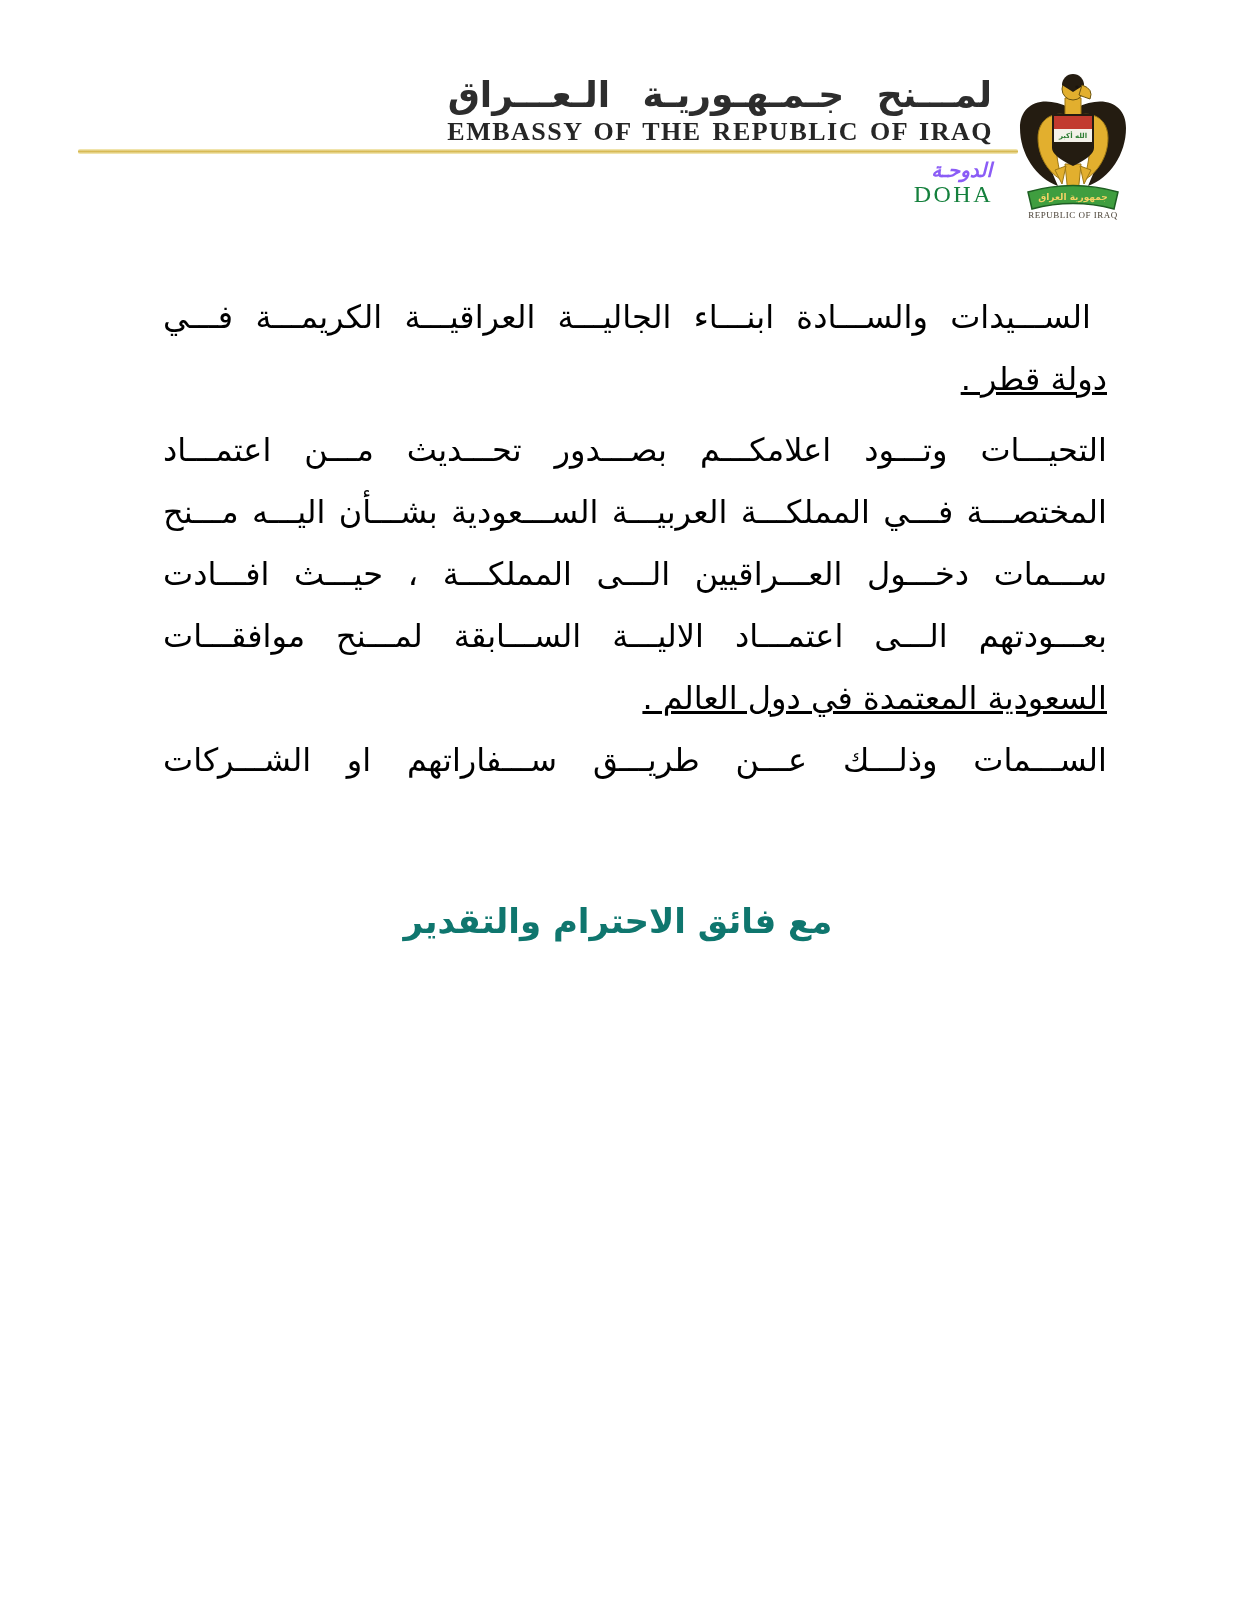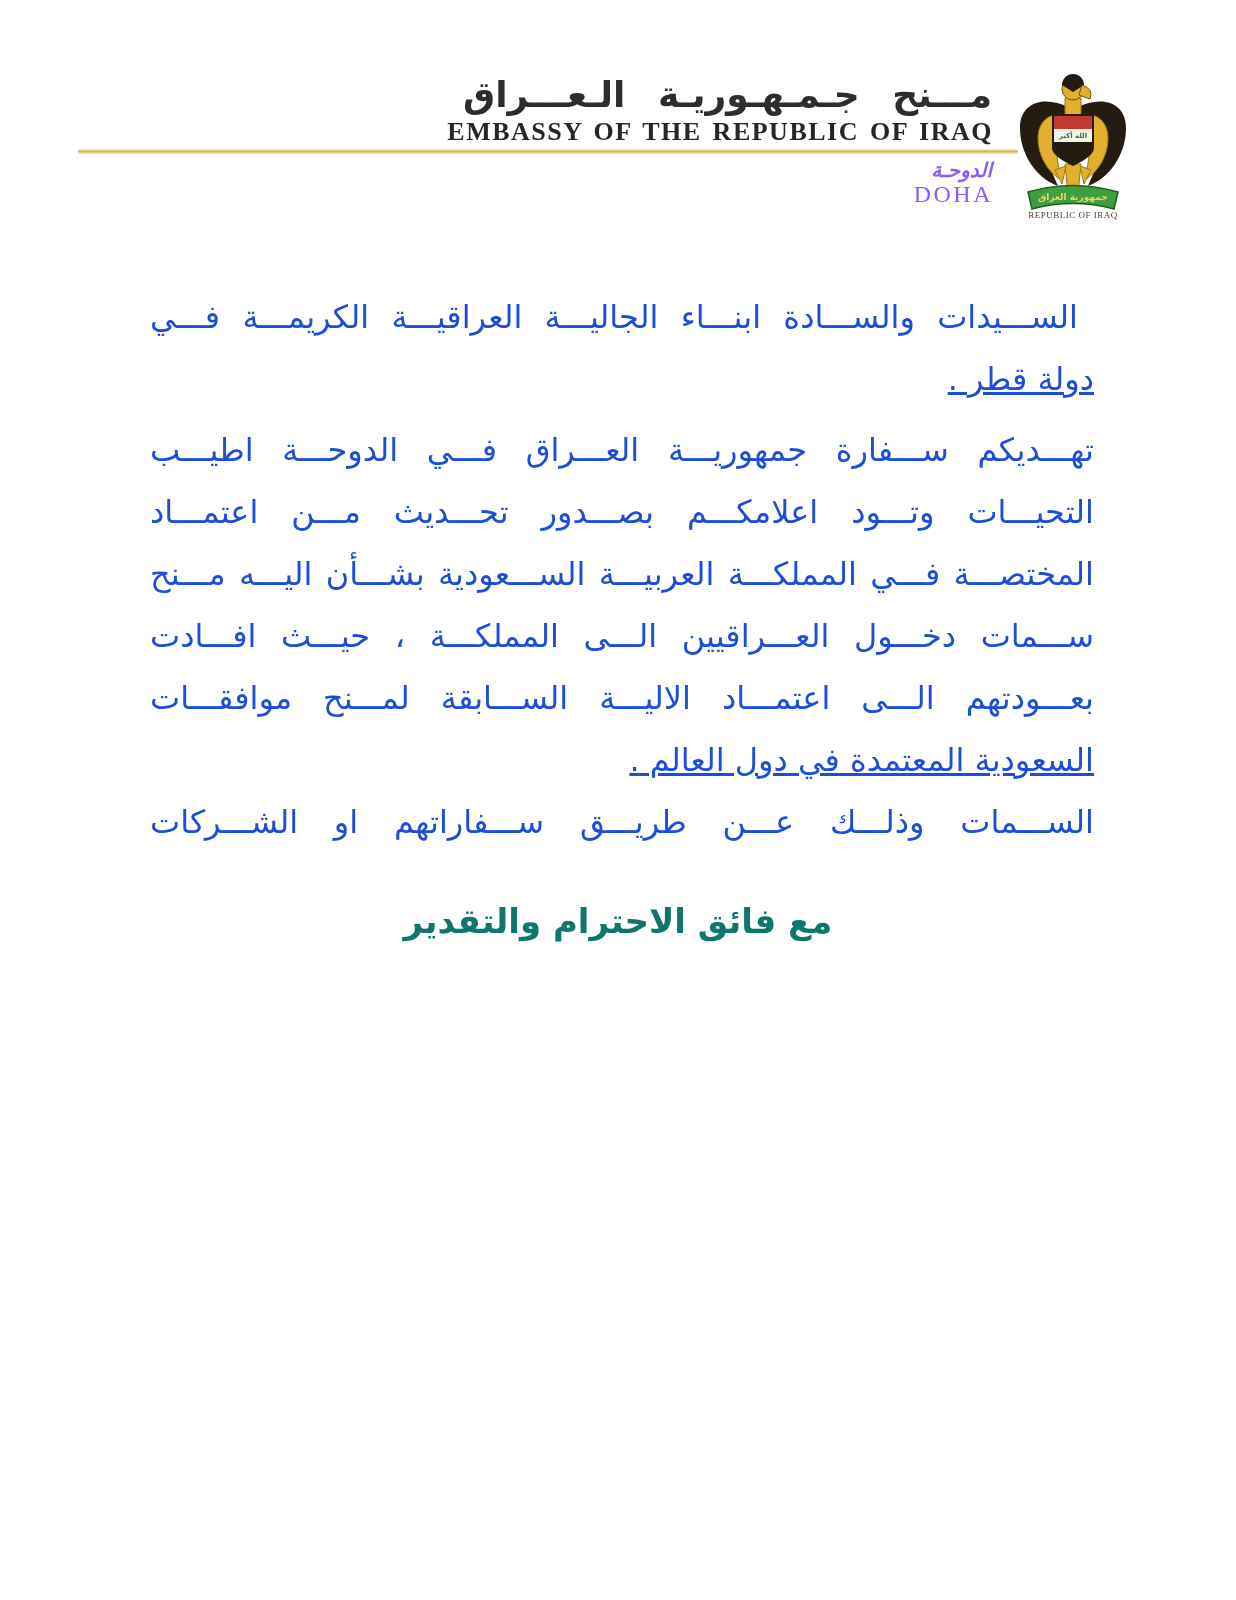--- a/index.html
+++ b/index.html
@@ -29,63 +29,63 @@
     border-radius:2px;
   }
   .city-ar{
     position:absolute;top:158px;right:244px;
     direction:rtl;
     font-size:20px;font-weight:bold;color:#8b5cf6;font-style:italic;
   }
   .city-en{
     position:absolute;top:181px;right:243px;
     font-family:"Liberation Serif",serif;
-    font-size:24px;color:#8b5cf6;letter-spacing:2.5px;
+    font-size:24px;color:#15803d;letter-spacing:2.5px;
   }
   .emblem{position:absolute;top:72px;left:1012px;width:122px;height:148px;}
   .emblem svg{display:block;}
   .emblem text{font-family:"DejaVu Sans",sans-serif;}
   .emblem .caption{font-family:"Liberation Serif",serif;letter-spacing:.5px;}
   
   .doc-title{
     position:absolute;top:219px;left:0;width:100%;
     text-align:center;direction:rtl;
     font-size:40px;font-weight:bold;color:#0f0f0f;
     margin:0;
   }
   .doc-title span{
     display:inline-block;
     border-bottom:5px solid #0f0f0f;
     padding:0 8px 3px 8px;
   }
   .body-text{
-    position:absolute;top:286px;right:142px;width:944px;
+    position:absolute;top:286px;right:129px;width:944px;
     direction:rtl;
-    color:#1d4ed8;font-size:32px;
+    color:#000000;font-size:32px;
   }
   .bline{
     height:62px;line-height:62px;
     text-align:justify;text-align-last:justify;
     overflow:hidden;white-space:normal;
   }
   .bline.last{text-align:right;text-align-last:right;text-decoration:underline;}
   .para2{margin-top:9px;}
   .indent{text-indent:16px;}
   .closing{
     position:absolute;top:901px;left:0;width:100%;
     text-align:center;direction:rtl;
     font-size:34px;font-weight:bold;color:#0f766e;
   }
 </style>
 </head>
 <body>
 
 <div class="page">
 
-  <div class="logo-ar">مـــنح جـمـهـوريـة الـعـــراق</div>
+  <div class="logo-ar">لمـــنح جـمـهـوريـة الـعـــراق</div>
   <div class="logo-en">EMBASSY OF THE REPUBLIC OF IRAQ</div>
   <div class="gold-rule"></div>
   <div class="city-ar">الدوحـة</div>
   <div class="city-en">DOHA</div>
 
   <div class="emblem">
     <svg viewBox="0 0 122 148" width="122" height="148" aria-hidden="true">
 
       <path d="M58 36 C30 22 8 32 8 56 C8 82 24 106 46 114 C40 100 34 88 34 72 C34 52 44 42 58 44 Z" fill="#241c11"></path>
       <path d="M64 36 C92 22 114 32 114 56 C114 82 98 106 76 114 C82 100 88 88 88 72 C88 52 78 42 64 44 Z" fill="#241c11"></path>
@@ -116,21 +116,20 @@
     </svg>
   </div>
 
 
   <div class="body-text">
     <div class="para1">
       <div class="bline indent">الســـيدات والســـادة ابنـــاء الجاليـــة العراقيـــة الكريمـــة فـــي</div>
       <div class="bline last">دولة قطر .</div>
     </div>
     <div class="para2">
-      <div class="bline">تهـــديكم ســـفارة جمهوريـــة العـــراق فـــي الدوحـــة اطيـــب</div>
       <div class="bline">التحيـــات وتـــود اعلامكـــم بصـــدور تحـــديث مـــن اعتمـــاد</div>
       <div class="bline">المختصـــة فـــي المملكـــة العربيـــة الســـعودية بشـــأن اليـــه مـــنح</div>
       <div class="bline">ســـمات دخـــول العـــراقيين الـــى المملكـــة ، حيـــث افـــادت</div>
       <div class="bline">بعـــودتهم الـــى اعتمـــاد الاليـــة الســـابقة لمـــنح موافقـــات</div>
       <div class="bline last">السعودية المعتمدة في دول العالم .</div>
       <div class="bline">الســـمات وذلـــك عـــن طريـــق ســـفاراتهم او الشـــركات</div>
     </div>
   </div>
 
   <div class="closing">مع فائق الاحترام والتقدير</div>

